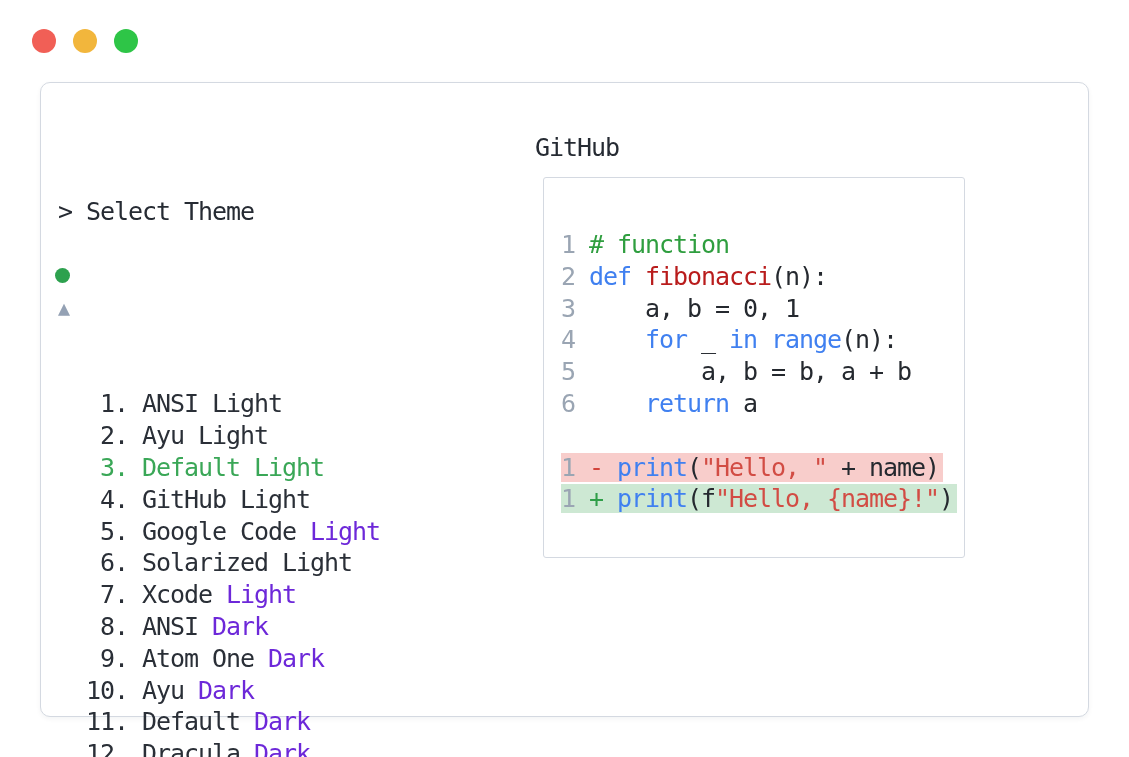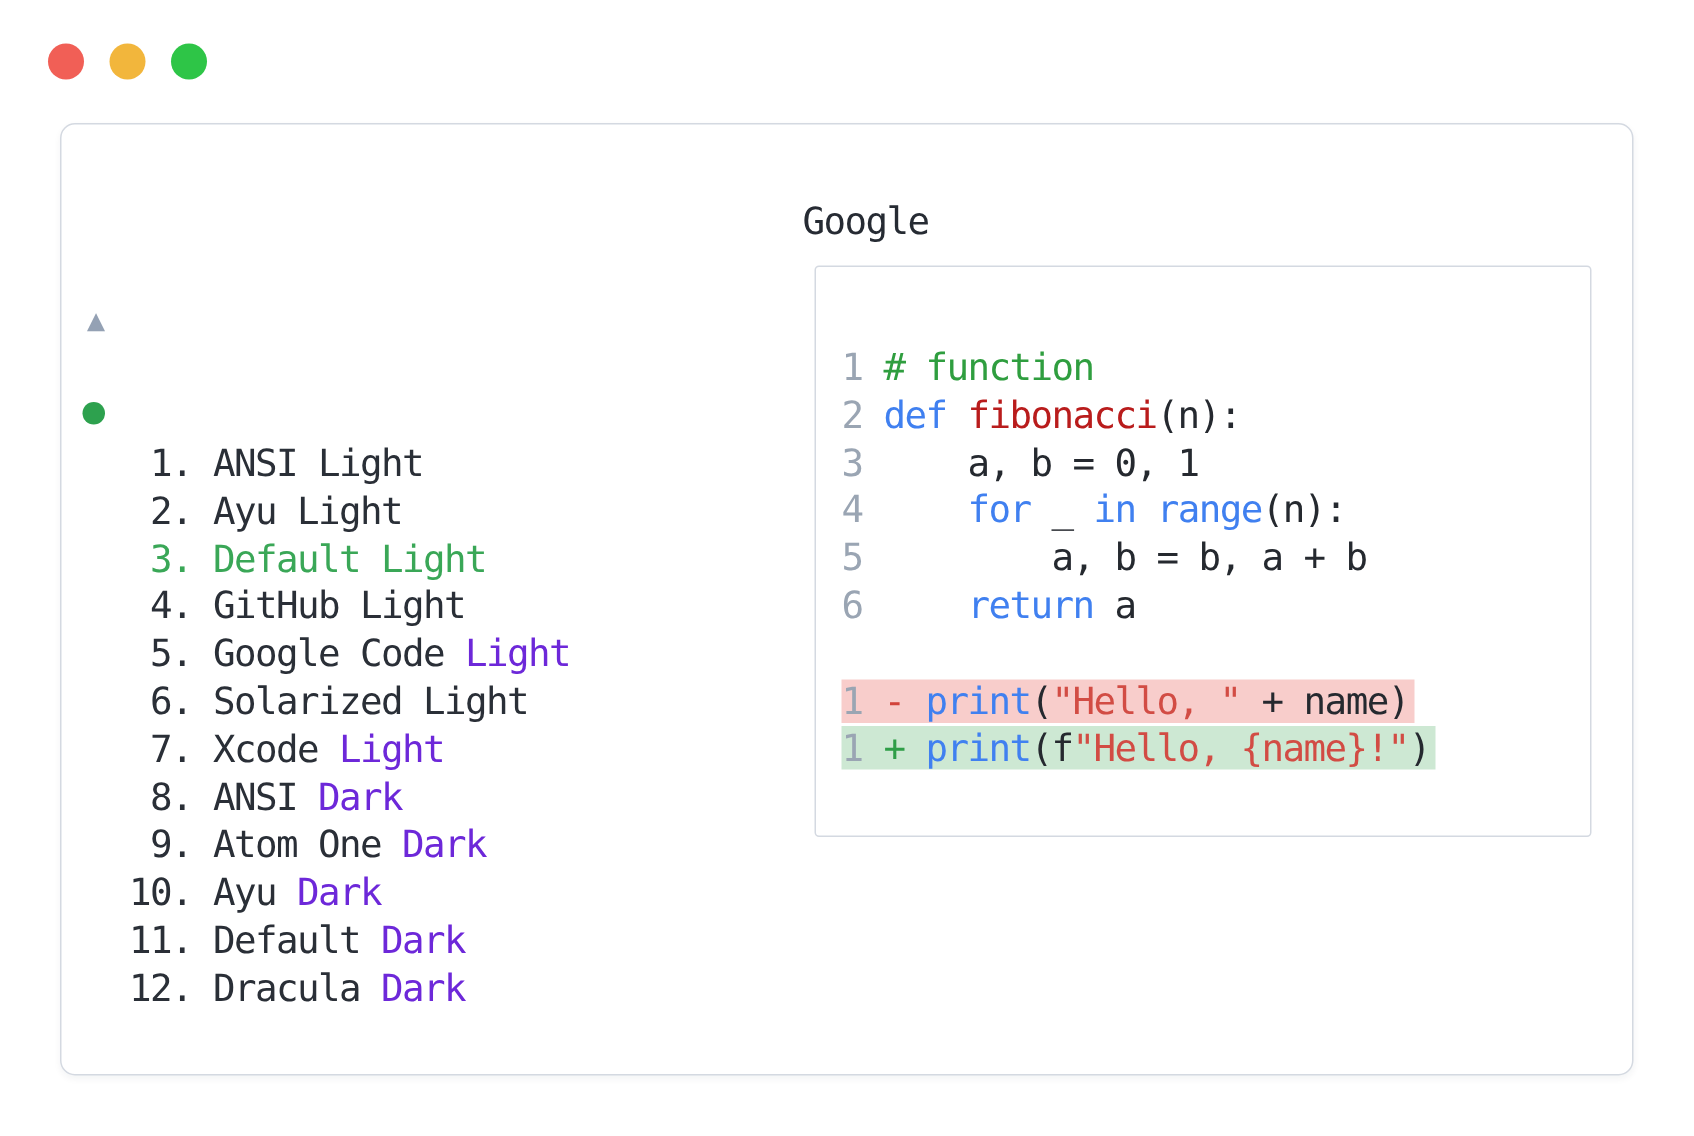--- a/index.html
+++ b/index.html
@@ -40,21 +40,21 @@
     left: 55px; top: 268px;
     width: 15px; height: 15px;
     border-radius: 50%;
     background: #2da14e;
   }
   
   .preview-title { position: absolute; left: 535px; top: 132px; color: #262b33; }
   .preview-box {
     position: absolute;
     left: 543px; top: 177px;
-    width: 518px; height: 381px;
+    width: 422px; height: 381px;
     border: 1.5px solid #d4d9e1;
     border-radius: 3px;
     background: #ffffff;
   }
   .code { position: absolute; left: 17px; top: 51px; }
   .ln { color: #9aa5b3; }
   .tok-plain { color: #25292f; }
   .tok-kw { color: #4080f0; }
   .tok-fn { color: #b91c1c; }
   .tok-str { color: #d24c44; }
@@ -69,25 +69,26 @@
 
 <div class="traffic">
   <div class="light" id="light-0" style="background: rgb(241, 95, 86);"></div>
   <div class="light" id="light-1" style="background: rgb(242, 182, 60);"></div>
   <div class="light" id="light-2" style="background: rgb(46, 197, 71);"></div>
 </div>
 
 <div class="panel"></div>
 
 <div class="left-col mono">
+  <div class="row-prompt">&gt; Select Theme</div>
   <div><span class="arrow-up">▲</span></div>
   <div id="theme-list"><div><span class="item-num">   1. </span><span class="item-name">ANSI Light</span></div><div><span class="item-num">   2. </span><span class="item-name">Ayu Light</span></div><div class="selected"><span class="item-num">   3. </span><span class="item-name">Default Light</span></div><div><span class="item-num">   4. </span><span class="item-name">GitHub Light</span></div><div><span class="item-num">   5. </span><span class="item-name">Google Code</span><span class="item-suffix"> Light</span></div><div><span class="item-num">   6. </span><span class="item-name">Solarized Light</span></div><div><span class="item-num">   7. </span><span class="item-name">Xcode</span><span class="item-suffix"> Light</span></div><div><span class="item-num">   8. </span><span class="item-name">ANSI</span><span class="item-suffix"> Dark</span></div><div><span class="item-num">   9. </span><span class="item-name">Atom One</span><span class="item-suffix"> Dark</span></div><div><span class="item-num">  10. </span><span class="item-name">Ayu</span><span class="item-suffix"> Dark</span></div><div><span class="item-num">  11. </span><span class="item-name">Default</span><span class="item-suffix"> Dark</span></div><div><span class="item-num">  12. </span><span class="item-name">Dracula</span><span class="item-suffix"> Dark</span></div></div>
   
   
   
 </div>
 
 <div class="dot"></div>
 
-<div class="preview-title mono">Google</div>
+<div class="preview-title mono">GitHub</div>
 <div class="preview-box">
   <div class="code mono" id="code-lines"><div><span><span class="ln">1 </span><span class="tok-comment"># function</span></span></div><div><span><span class="ln">2 </span><span class="tok-kw">def</span><span class="tok-plain"> </span><span class="tok-fn">fibonacci</span><span class="tok-plain">(n):</span></span></div><div><span><span class="ln">3 </span><span class="tok-plain">    a, b = 0, 1</span></span></div><div><span><span class="ln">4 </span><span class="tok-plain">    </span><span class="tok-kw">for</span><span class="tok-plain"> _ </span><span class="tok-kw">in</span><span class="tok-plain"> </span><span class="tok-kw">range</span><span class="tok-plain">(n):</span></span></div><div><span><span class="ln">5 </span><span class="tok-plain">        a, b = b, a + b</span></span></div><div><span><span class="ln">6 </span><span class="tok-plain">    </span><span class="tok-kw">return</span><span class="tok-plain"> a</span></span></div><div>&nbsp;</div><div><span class="bg-removed"><span class="ln">1 </span><span class="tok-minus">- </span><span class="tok-kw">print</span><span class="tok-plain">(</span><span class="tok-str">"Hello, "</span><span class="tok-plain"> + name)</span></span></div><div><span class="bg-added"><span class="ln">1 </span><span class="tok-plus">+ </span><span class="tok-kw">print</span><span class="tok-plain">(f</span><span class="tok-str">"Hello, {name}!"</span><span class="tok-plain">)</span></span></div></div>
 </div>
 
 </body></html>

